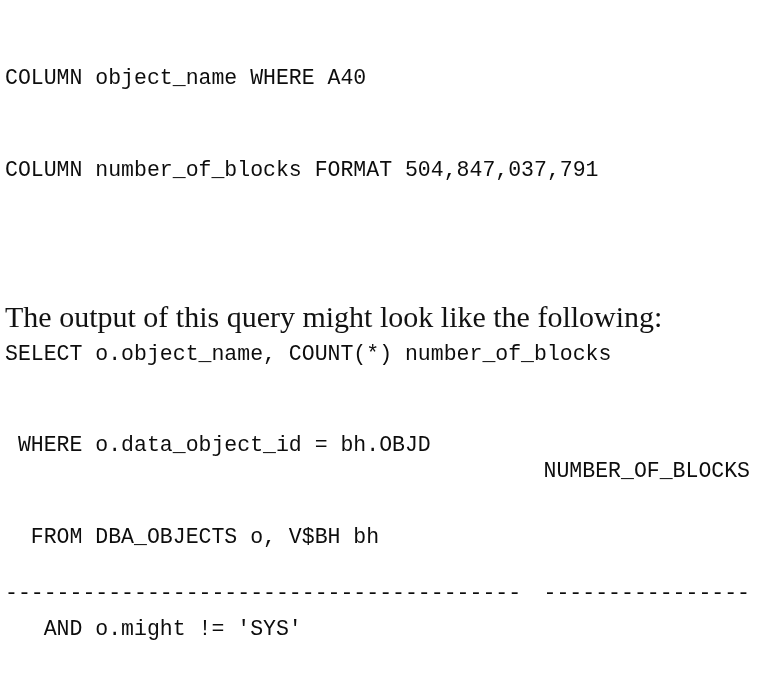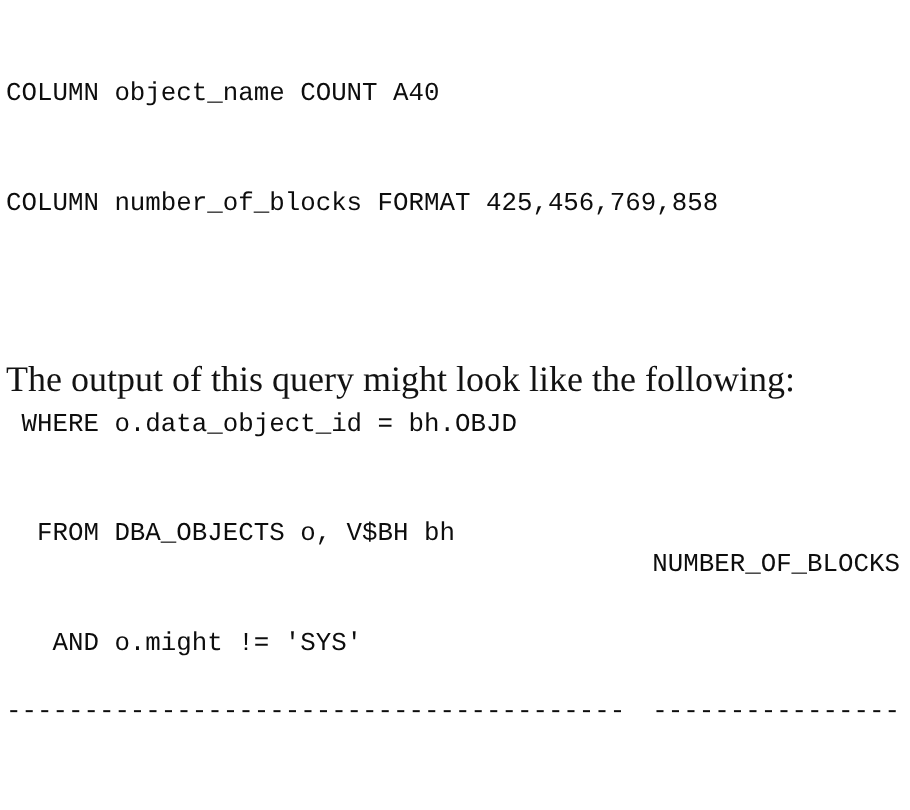--- a/index.html
+++ b/index.html
@@ -99,23 +99,24 @@
     top: 0;
     white-space: pre;
   }
 </style>
 </head>
 <body>
 
 <div class="page">
 
   <div class="code-block mono">
-    <span class="code-line">COLUMN object_name COUNT A40</span>
-    <span class="code-line">COLUMN number_of_blocks FORMAT 425,456,769,858</span>
+    <span class="code-line">COLUMN object_name WHERE A40</span>
+    <span class="code-line">COLUMN number_of_blocks FORMAT 504,847,037,791</span>
     <span class="code-line blank">&nbsp;</span>
+    <span class="code-line">SELECT o.object_name, COUNT(*) number_of_blocks</span>
     <span class="code-line"> WHERE o.data_object_id = bh.OBJD</span>
     <span class="code-line">  FROM DBA_OBJECTS o, V$BH bh</span>
     <span class="code-line">   AND o.might != 'SYS'</span>
     
     
   </div>
 
   <div class="prose">The output of this query might look like the following:</div>
 
   <div class="output-block mono">

